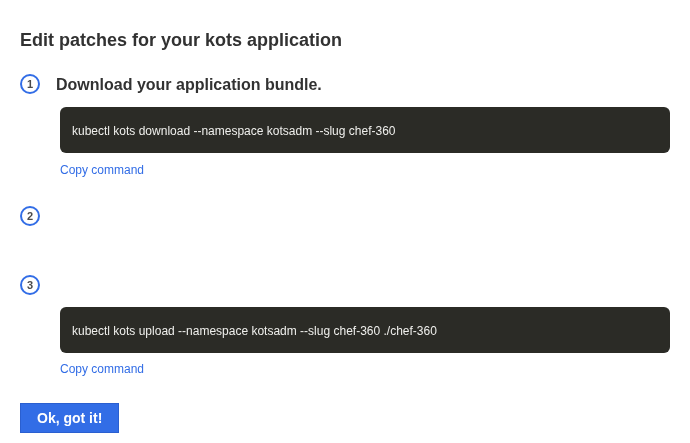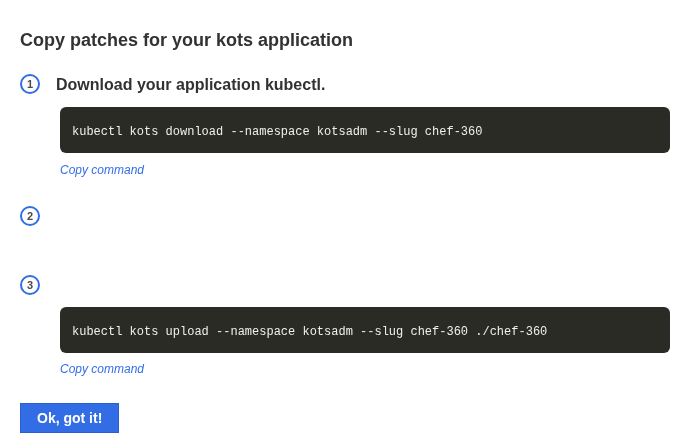--- a/index.html
+++ b/index.html
@@ -49,34 +49,33 @@
   }
   .code-block {
     background: #2b2b26;
     border-radius: 6px;
     padding: 14px 12px;
     margin-top: 13px;
     white-space: pre;
     overflow: hidden;
   }
   .code-block code {
-    font-family: Liberation Mono, monospace;
+    font-family: Liberation Sans, sans-serif;
     font-size: 12px;
     line-height: 14px;
     color: #efefec;
   }
   .copy-link {
     display: inline-block;
     margin-top: 10px;
     font-size: 12px;
     line-height: 14px;
     color: #326de6;
     text-decoration: none;
     cursor: pointer;
-    font-style: italic;
   }
   .mt-step2 { margin-top: 28px; }
   .mt-step3 { margin-top: 49px; }
   .code-block.tight { margin-top: 12px; }
   .copy-link.tight { margin-top: 9px; }
   .ok-button {
     display: inline-block;
     margin-top: 26px;
     background: #326de6;
     color: #ffffff;
@@ -86,26 +85,26 @@
     font-weight: bold;
     border: 1px solid #2a5fd0;
     border-radius: 0;
     padding: 7px 16px;
     cursor: pointer;
   }
 </style>
 </head>
 <body>
 
-<h1 class="page-title">Copy patches for your kots application</h1>
+<h1 class="page-title">Edit patches for your kots application</h1>
 
 <section>
   <div class="step-row">
     <div class="step-badge">1</div>
-    <h2 class="step-heading">Download your application kubectl.</h2>
+    <h2 class="step-heading">Download your application bundle.</h2>
   </div>
   <div class="step-body">
     <div class="code-block"><code>kubectl kots download --namespace kotsadm --slug chef-360</code></div>
     <a class="copy-link">Copy command</a>
   </div>
 </section>
 
 <section class="mt-step2">
   <div class="step-row">
     <div class="step-badge">2</div>

